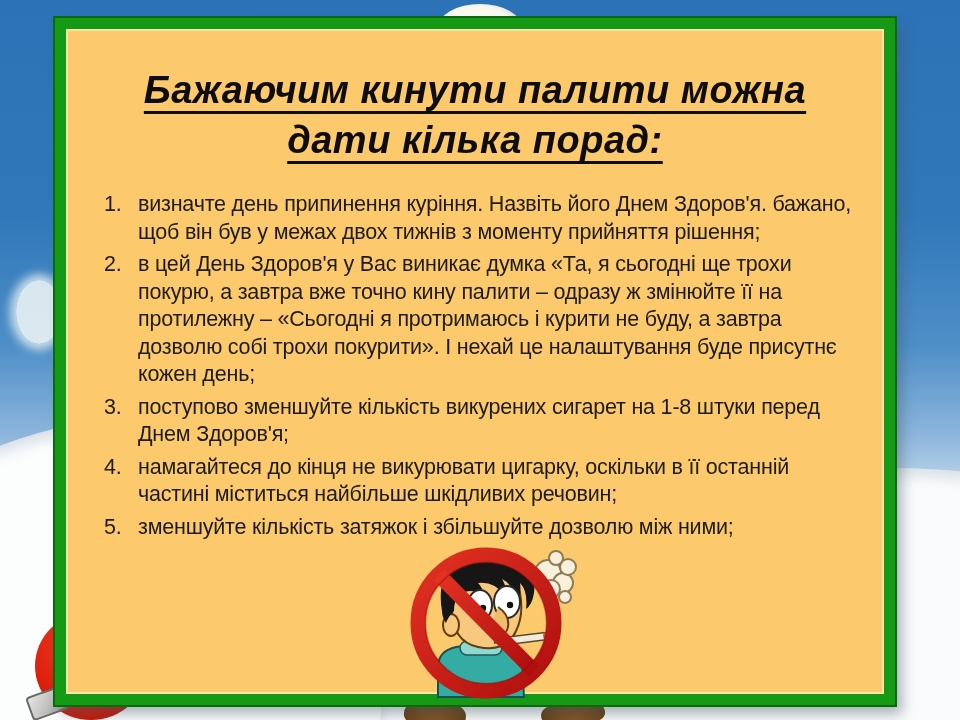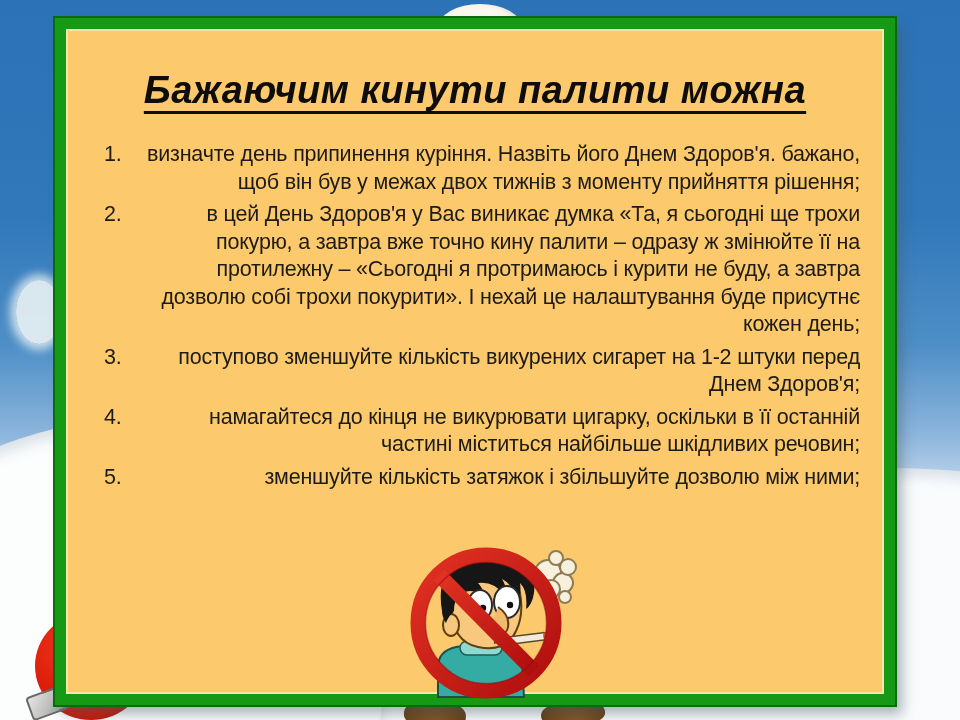--- a/index.html
+++ b/index.html
@@ -84,21 +84,21 @@
     text-underline-offset:8px;
   }
   .tips{
     margin:26px 24px 0 38px;
     color:#1D1B17;
     font-size:21.5px;line-height:27.5px;
     letter-spacing:-0.2px;
   }
   .tip-row{display:flex;margin-bottom:5px;}
   .tip-num{flex:0 0 34px;}
-  .tip-text{flex:1;text-align:right;}
+  .tip-text{flex:1;}
   .nosmoke{
     position:absolute;left:332px;top:516px;width:182px;height:158px;
     z-index:3;
   }
 </style>
 </head>
 <body>
 
 <div class="scene">
   <div class="sky"></div>
@@ -107,36 +107,36 @@
   <div class="cloud-top"></div>
   <div class="cloud-left"></div>
   <div class="red-ball"></div>
   <div class="gray-shoe"></div>
   <div class="brown-shoe s1"></div>
   <div class="brown-shoe s2"></div>
 
   <div class="slide">
     <div class="slide-inner"></div>
 
-    <h1 class="slide-title"><span>Бажаючим кинути палити можна</span><br></h1>
+    <h1 class="slide-title"><span>Бажаючим кинути палити можна</span><br><span>дати кілька порад:</span></h1>
 
     <div class="tips">
   <div class="tip-row">
     <span class="tip-num">1.</span>
     <span class="tip-text">визначте день припинення куріння. Назвіть його Днем Здоров'я. бажано, щоб він був у межах двох тижнів з моменту прийняття рішення;</span>
   </div>
 
   <div class="tip-row">
     <span class="tip-num">2.</span>
     <span class="tip-text">в цей День Здоров'я у Вас виникає думка «Та, я сьогодні ще трохи покурю, а завтра вже точно кину палити – одразу ж змінюйте її на протилежну – «Сьогодні я протримаюсь і курити не буду, а завтра дозволю собі трохи покурити». І нехай це налаштування буде присутнє кожен день;</span>
   </div>
 
   <div class="tip-row">
     <span class="tip-num">3.</span>
-    <span class="tip-text">поступово зменшуйте кількість викурених сигарет на 1-2 штуки перед Днем Здоров'я;</span>
+    <span class="tip-text">поступово зменшуйте кількість викурених сигарет на 1-8 штуки перед Днем Здоров'я;</span>
   </div>
 
   <div class="tip-row">
     <span class="tip-num">4.</span>
     <span class="tip-text">намагайтеся до кінця не викурювати цигарку, оскільки в її останній частині міститься найбільше шкідливих речовин;</span>
   </div>
 
   <div class="tip-row">
     <span class="tip-num">5.</span>
     <span class="tip-text">зменшуйте кількість затяжок і збільшуйте дозволю між ними;</span>

